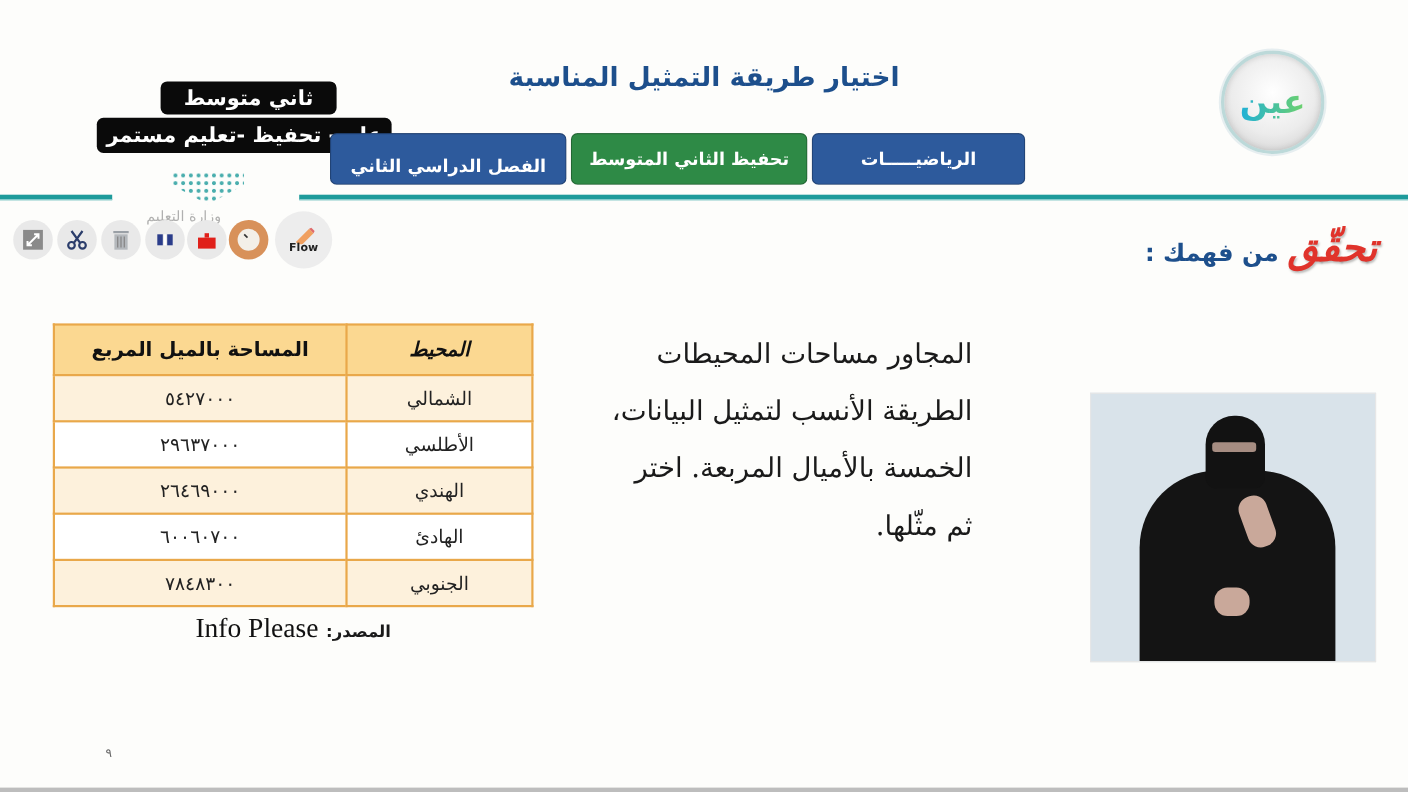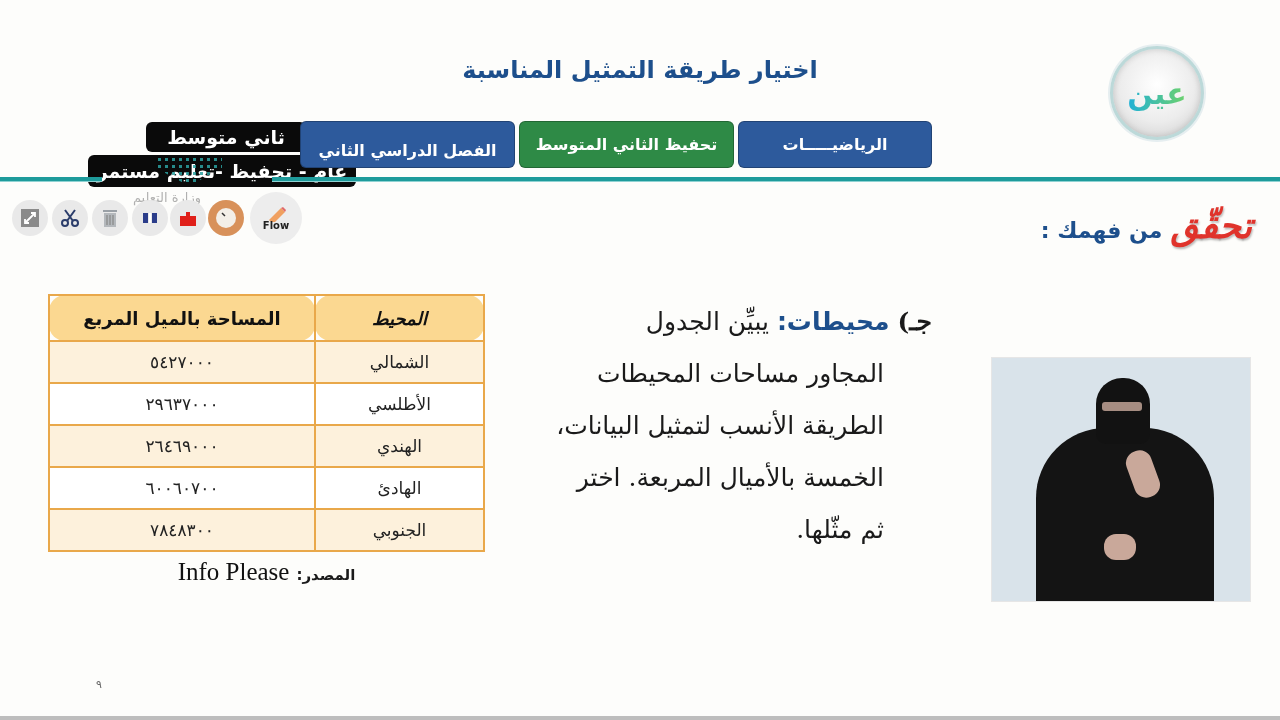--- a/index.html
+++ b/index.html
@@ -30,21 +30,21 @@
     .logo-text {
       font-weight: bold; font-size: 30px; color: #2bb7c9;
       background: linear-gradient(90deg, #1fb0d8, #6fd26a);
       -webkit-background-clip: text; background-clip: text; color: transparent;
       direction: rtl;
     }
 
     
     .pill {
       background: #0a0a0a; color: #fff; border-radius: 6px;
-      font-weight: bold; text-align: center; direction: rtl; margin-top: 48px;
+      font-weight: bold; text-align: center; direction: rtl;
     }
     .pill-grade { left: 146px; top: 74px; width: 160px; height: 30px; font-size: 19px; line-height: 30px; }
     .pill-track { left: 88px; top: 107px; width: 268px; height: 32px; font-size: 19px; line-height: 32px; }
 
     
     .tab {
       top: 121px; height: 47px; border-radius: 6px; color: #fff;
       font-weight: bold; font-size: 16px; display: flex; align-items: center;
       justify-content: center; direction: rtl; border: 1px solid rgba(0,0,0,0.25);
     }
@@ -80,21 +80,21 @@
     .check-heading { left: 996px; top: 205px; width: 256px; height: 50px; direction: rtl; display: flex; align-items: baseline; }
     .check-red { font-size: 36px; font-weight: bold; color: #e0332b; text-shadow: 1px 2px 2px rgba(0,0,0,0.25); font-style: italic; }
     .check-blue { font-size: 22px; font-weight: bold; color: #1d4f8c; margin-right: 8px; }
 
     
     .data-table {
       left: 48px; top: 294px; width: 437px; border-collapse: collapse;
       border: 2px solid #e9a84a; direction: rtl;
     }
     .data-table th, .data-table td { border: 2px solid #e9a84a; text-align: center; height: 42px; }
-    .data-table th { background: #fbd891; font-weight: bold; font-size: 18px; color: #111; height: 46px; border-radius: 16px; }
+    .data-table th { background: #fbd891; font-weight: bold; font-size: 18px; color: #111; height: 46px; }
     .data-table td { font-family: "DejaVu Serif", serif; font-size: 17px; color: #222; }
     .data-table tr.odd td { background: #fdf1dc; }
     .data-table tr.even td { background: #ffffff; }
     .col-ocean { width: 169px; font-style: italic; }
     .source { left: 48px; top: 558px; width: 437px; text-align: center; direction: rtl; font-size: 22px; }
     .source-label { font-weight: bold; font-size: 15px; }
     .source-val { font-family: "Liberation Serif", serif; font-size: 25px; color: #111; }
 
     
     .problem { left: 500px; top: 296px; width: 432px; direction: rtl; font-family: "DejaVu Serif", serif; font-size: 25px; line-height: 52px; color: #1a1a1a; }
@@ -190,25 +190,20 @@
   </svg>
   <span class="flow-label">Flow</span>
 </div>
 
 <div class="abs check-heading">
   <span class="check-red">تحقّق</span>
   <span class="check-blue">من فهمك :</span>
 </div>
 
 <div class="abs problem">
-  <span class="line first">
-    <span class="label-j">جـ)</span>
-    <span class="topic">محيطات:</span>
-    <span>يبيِّن الجدول</span>
-  </span>
   <span class="line">المجاور مساحات المحيطات</span>
   <span class="line">الطريقة الأنسب لتمثيل البيانات،</span>
   <span class="line">الخمسة بالأميال المربعة. اختر</span>
   <span class="line">ثم مثّلها.</span>
 </div>
 
 <table class="abs data-table">
   <thead>
     <tr>
       <th class="col-ocean">المحيط</th>

